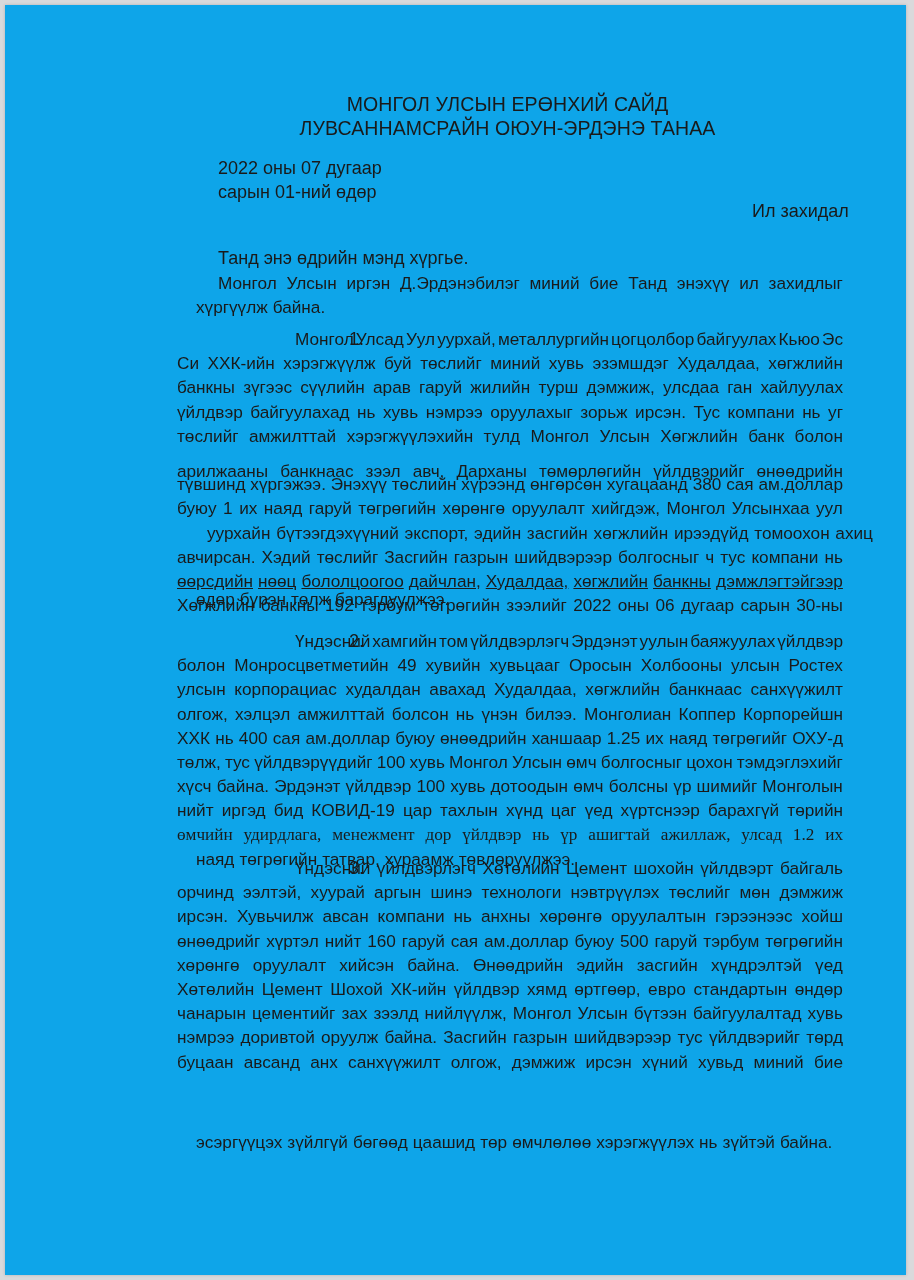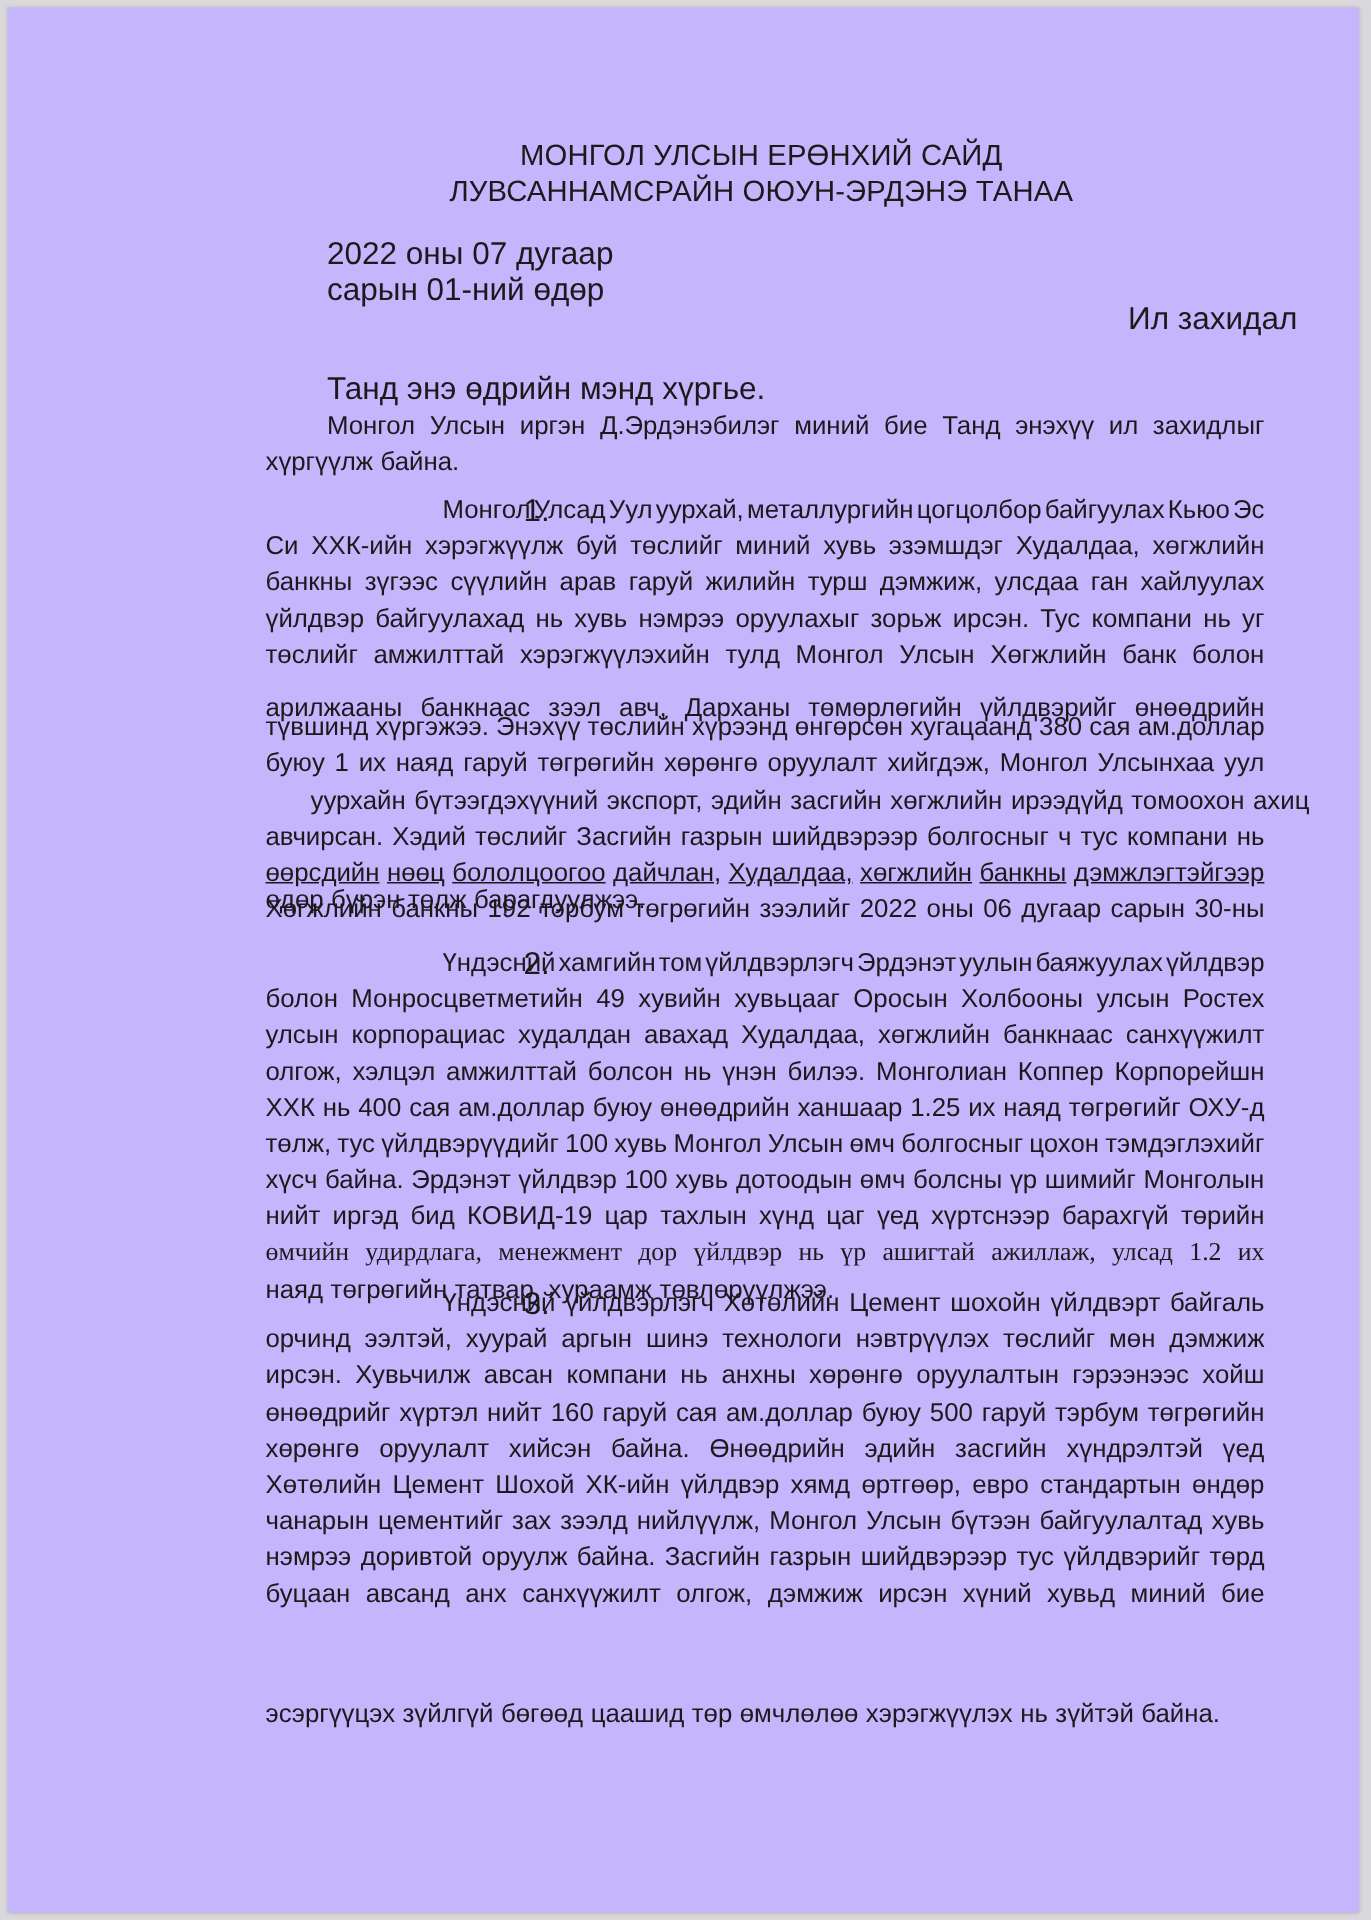--- a/index.html
+++ b/index.html
@@ -5,40 +5,40 @@
   html, body { margin: 0; padding: 0; }
   body {
     width: 914px; height: 1280px; overflow: hidden;
     background: #d9d9db;
     font-family: "Liberation Sans", sans-serif;
     color: #1a1a1a;
     position: relative;
   }
   .page {
     position: absolute; left: 5px; top: 5px; width: 901px; height: 1270px;
-    background: #c4b5fd;
+    background: #0ea5e9;
     box-shadow: 0 0 3px rgba(0,0,0,0.18);
   }
   .title {
     position: absolute; left: 0; width: 100%; text-align: center;
     font-size: 19.5px; letter-spacing: 0.1px;
   }
   .title.l1 { top: 88px; left: 52px; }
   .title.l2 { top: 112px; left: 52px; }
   .plain {
-    position: absolute; font-size: 21px; white-space: nowrap;
+    position: absolute; font-size: 18px; white-space: nowrap;
   }
   .line {
     position: absolute; left: 172px; width: 666px; font-size: 17.2px;
     text-align: justify; text-align-last: justify; white-space: nowrap;
     height: 22px; overflow: visible;
   }
   .line.last { text-align-last: left; }
   .jline { display: flex; justify-content: space-between; }
-  .jline.last { justify-content: flex-start; gap: 5px; }
+  .jline.last { justify-content: flex-start; gap: 5px; margin-left: 19px; }
 </style>
 </head>
 <body>
 
 <div class="page">
 
   <div class="title l1">МОНГОЛ УЛСЫН ЕРӨНХИЙ САЙД</div>
   <div class="title l2">ЛУВСАННАМСРАЙН ОЮУН-ЭРДЭНЭ ТАНАА</div>
 
   <div class="plain" style="left:213px; top:153px;">2022 оны 07 дугаар</div>

